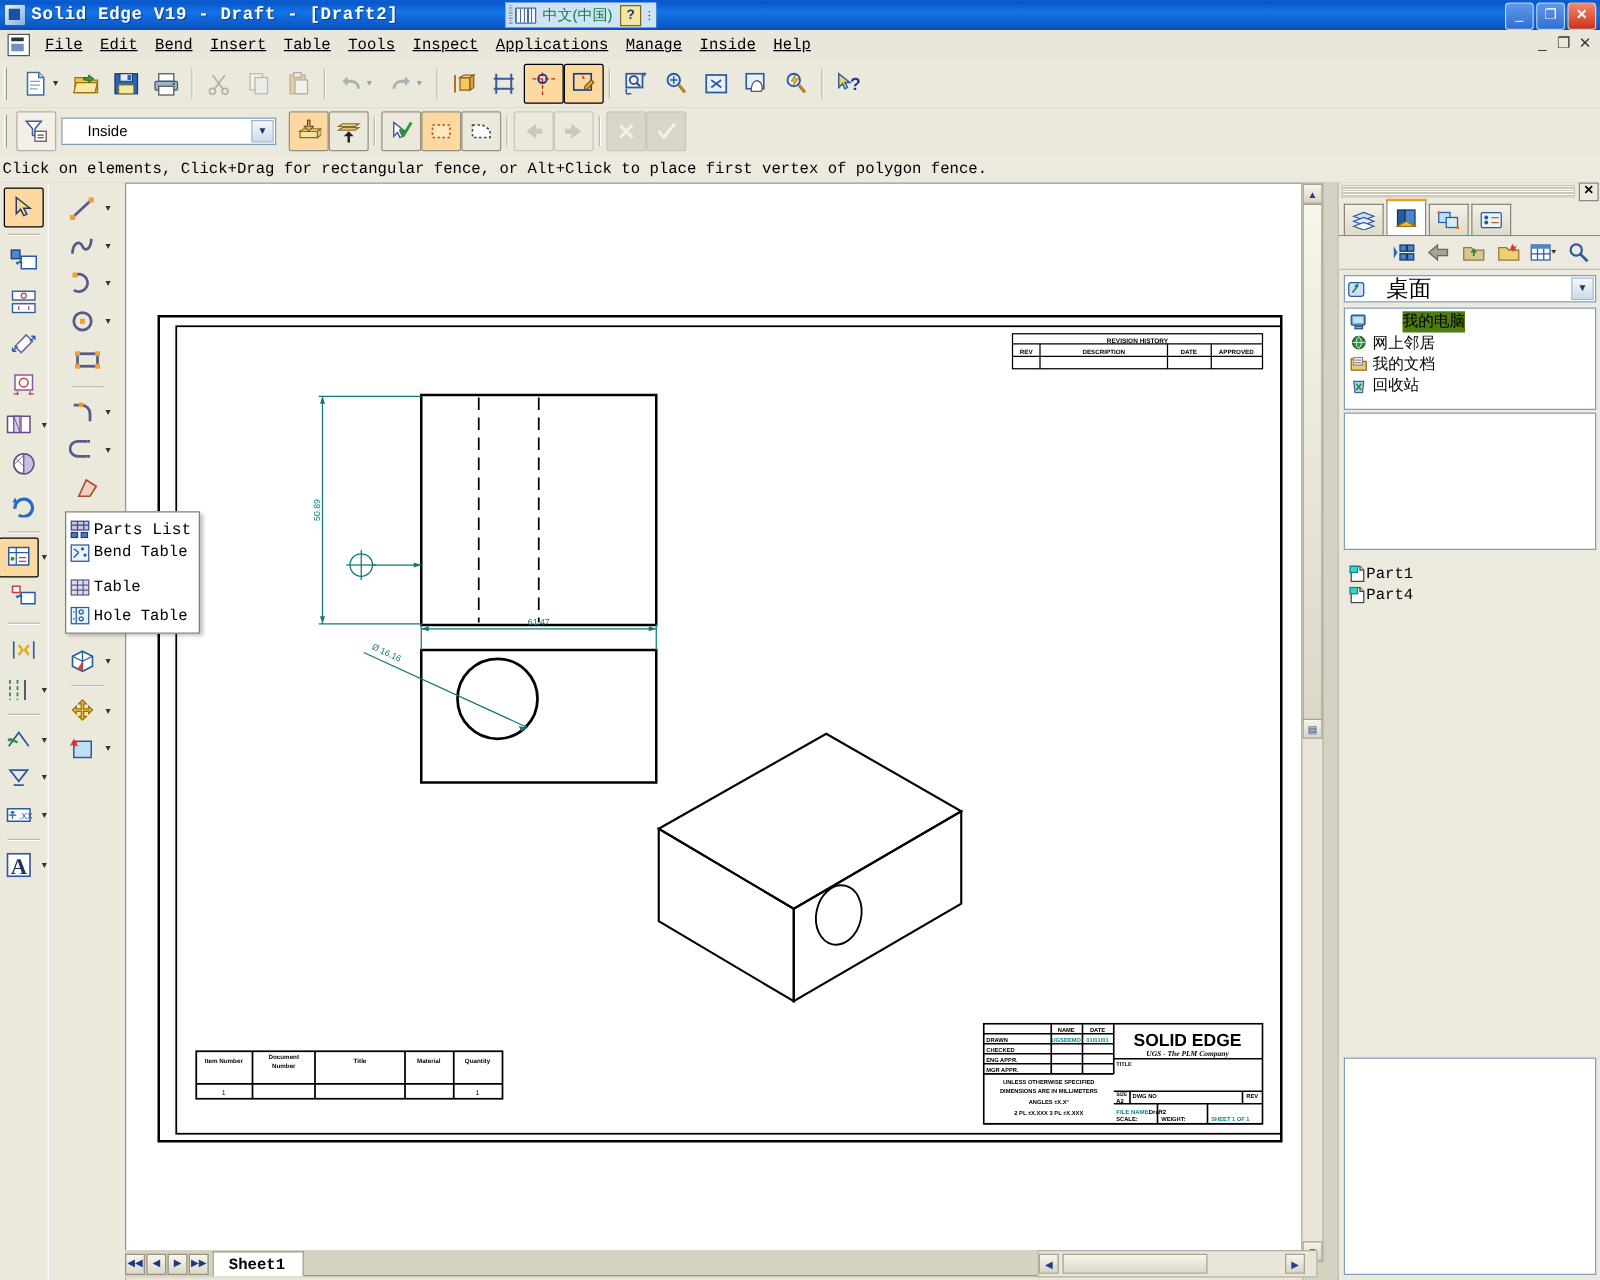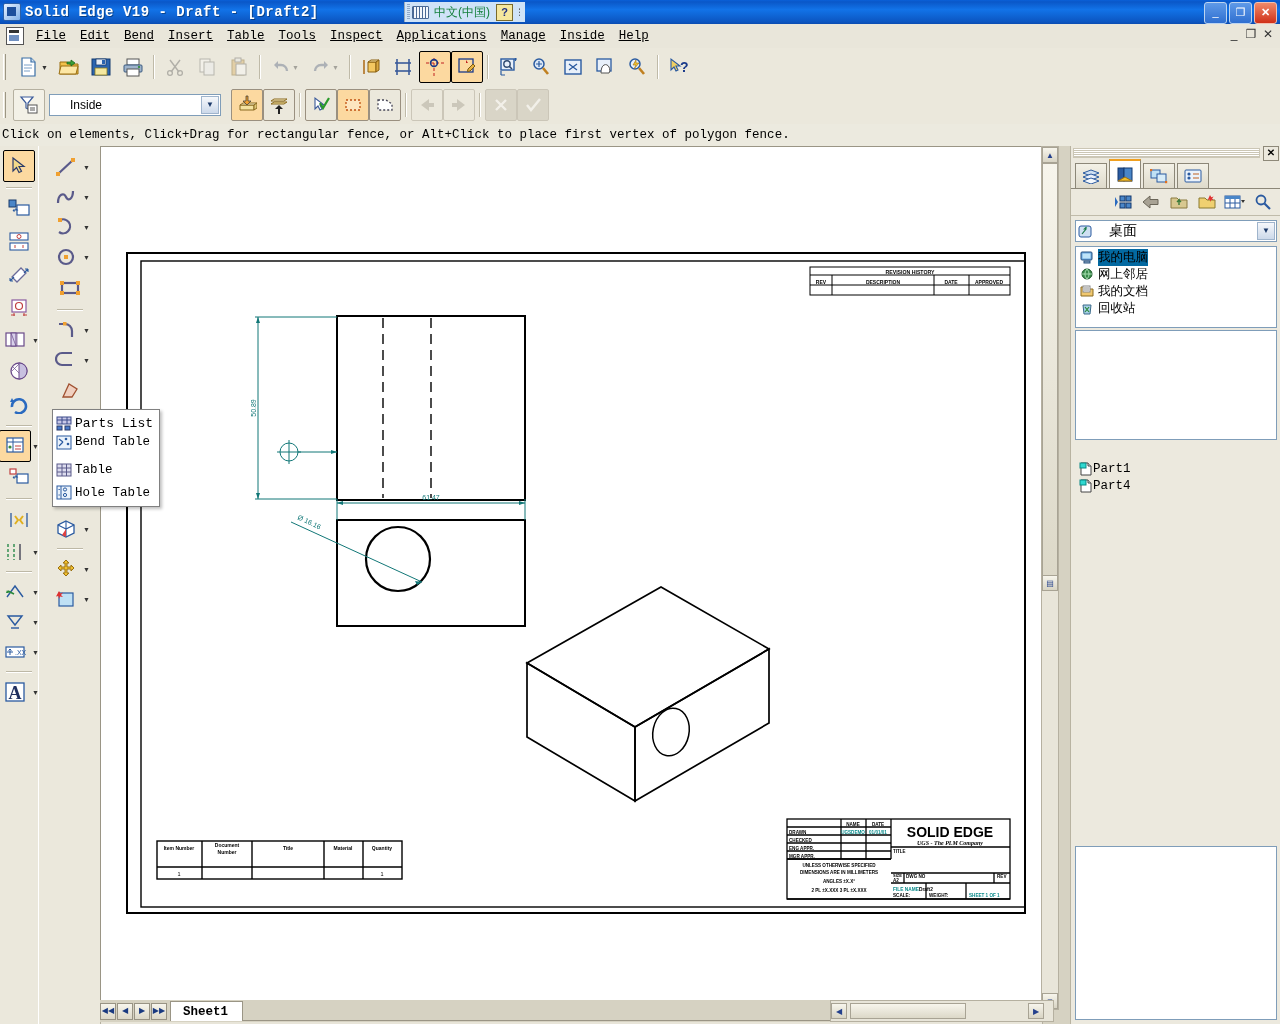--- a/index.html
+++ b/index.html
@@ -145,31 +145,31 @@
     background:repeating-linear-gradient(to bottom,#fff 0 1px,#cbc6b5 1px 2px);border:1px solid #cbc6b5;}
   .dock-close{width:14px;height:13px;border:1px solid #8e8979;background:#ece9de;font-size:10px;line-height:11px;text-align:center;font-weight:bold;color:#000;}
   .dock-tabs{display:flex;align-items:flex-end;height:28px;padding-left:4px;border-bottom:1px solid #8c8778;}
   .dtab{width:30px;height:24px;margin-right:2px;border:1px solid #8c8778;border-bottom:none;
     background:linear-gradient(to bottom,#f3f1e7,#dedacb);display:flex;align-items:center;justify-content:center;}
   .dtab.sel{height:27px;background:#fff;border-top:2px solid #f0a020;position:relative;z-index:2;}
   .dock-toolbar{height:26px;display:flex;align-items:center;justify-content:flex-end;padding-right:4px;
     background:#ece9de;border-bottom:1px solid #c0bbaa;}
   .dbtn{width:26px;height:22px;display:flex;align-items:center;justify-content:center;border:1px solid transparent;}
   .dock-combo{margin:4px;height:20px;background:#fff;border:1px solid #7f9db9;display:flex;align-items:center;position:relative;}
-  .dock-combo .txt{font-size:14px;padding-left:16px;}
+  .dock-combo .txt{font-size:18px;padding-left:16px;}
   .dock-combo .cbtn{position:absolute;right:1px;top:1px;width:16px;height:16px;
     background:linear-gradient(to bottom,#f6f8fb,#ccd9ea);border:1px solid #9fb4cc;font-size:8px;line-height:15px;text-align:center;color:#1c3a6a;}
   .dock-list{margin:0 4px;background:#fff;border:1px solid #7f9db9;height:36px;padding:2px 0 0 2px;}
   .dock-list-2{margin:0 4px;background:#fff;border:1px solid #7f9db9;height:118px;}
   .dlrow{display:flex;align-items:center;height:17px;font-size:12.5px;padding-left:2px;}
   .dlrow .ic{width:15px;height:14px;margin-right:3px;flex:0 0 auto;}
   .partsrow{display:flex;align-items:center;height:17px;font-family:"Liberation Mono",monospace;font-size:12.5px;padding-left:4px;}
   .dock-bottom{position:absolute;left:4px;top:700px;width:200px;height:172px;background:#fff;border:1px solid #7f9db9;}
 
-  .hl{background:#0369a1;}
+  .hl{background:#4d7c0f;margin-left:24px;}
   svg{display:block;}
 </style>
 </head>
 <body>
 
 <div id="app">
 
   <div class="titlebar">
     <div class="tb-icon"></div>
     <div class="tb-title">Solid Edge V19 - Draft - [Draft2]</div>
@@ -1084,21 +1084,21 @@
             <path d="M3 3 h8 l-1 9 h-6 z" fill="#a8d0e8" stroke="#3a6a8a"></path>
             <path d="M5 5 l4 5 M9 5 l-4 5" stroke="#2a8a3a" stroke-width="1.2"></path>
           </svg>
         </span>
         <span>回收站</span>
       </div>
     </div>
 
     <div class="dock-list-2" style="height:108px;margin-top:2px;"></div>
 
-    <div style="margin:20px 4px 0 4px;height:150px;">
+    <div style="margin:10px 4px 0 4px;height:150px;">
       <div class="partsrow">
         <span class="ic">
           <svg width="14" height="14" viewBox="0 0 14 14">
             <path d="M2 1 h7 l3 3 v9 h-10 z" fill="#fff" stroke="#444"></path>
             <path d="M9 1 v3 h3" fill="#ddd" stroke="#444"></path>
             <rect x="1" y="1" width="6" height="5" fill="#2fd8d0" stroke="#0a8a86"></rect>
           </svg>
         </span>
         <span>Part1</span>
       </div>

